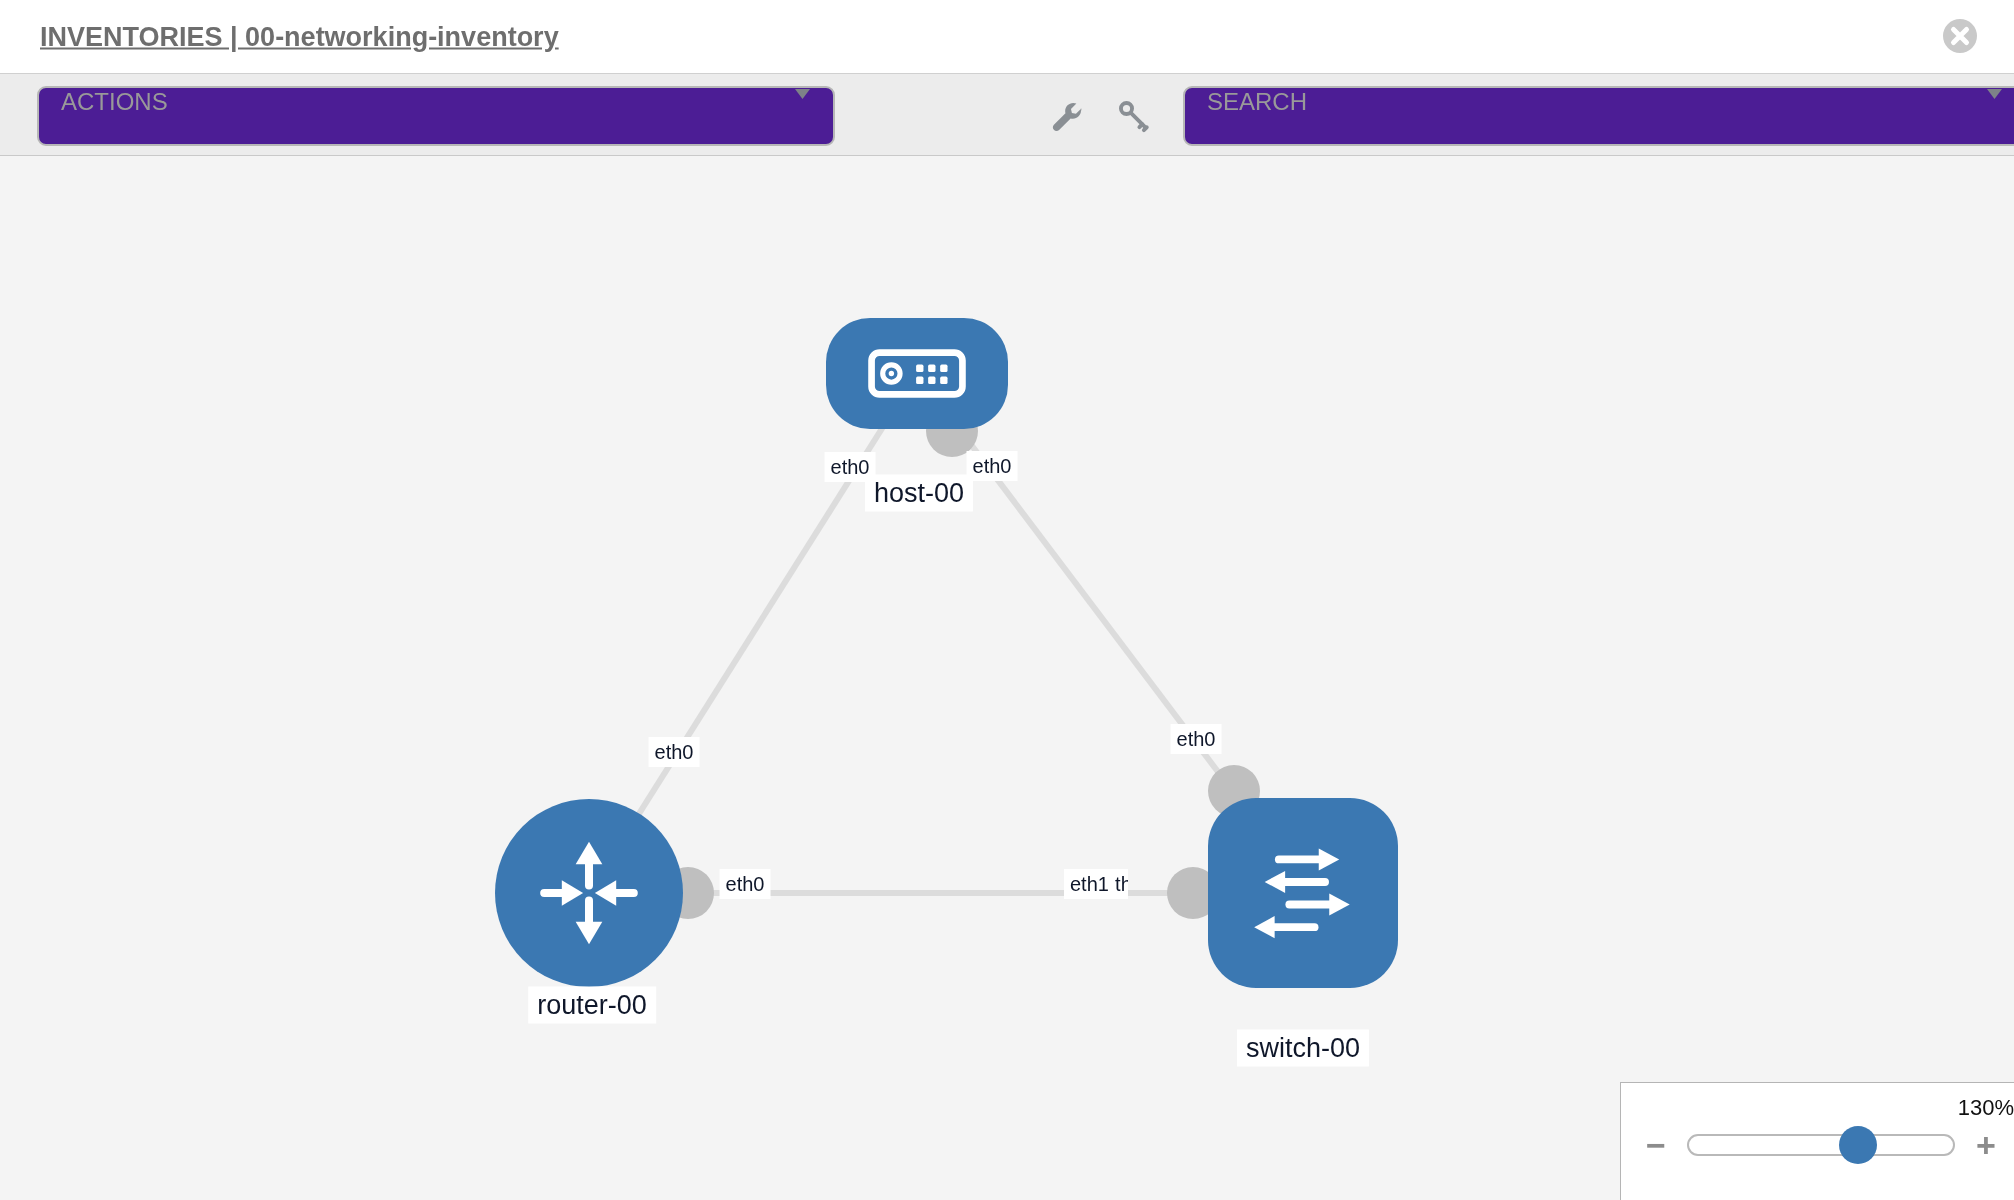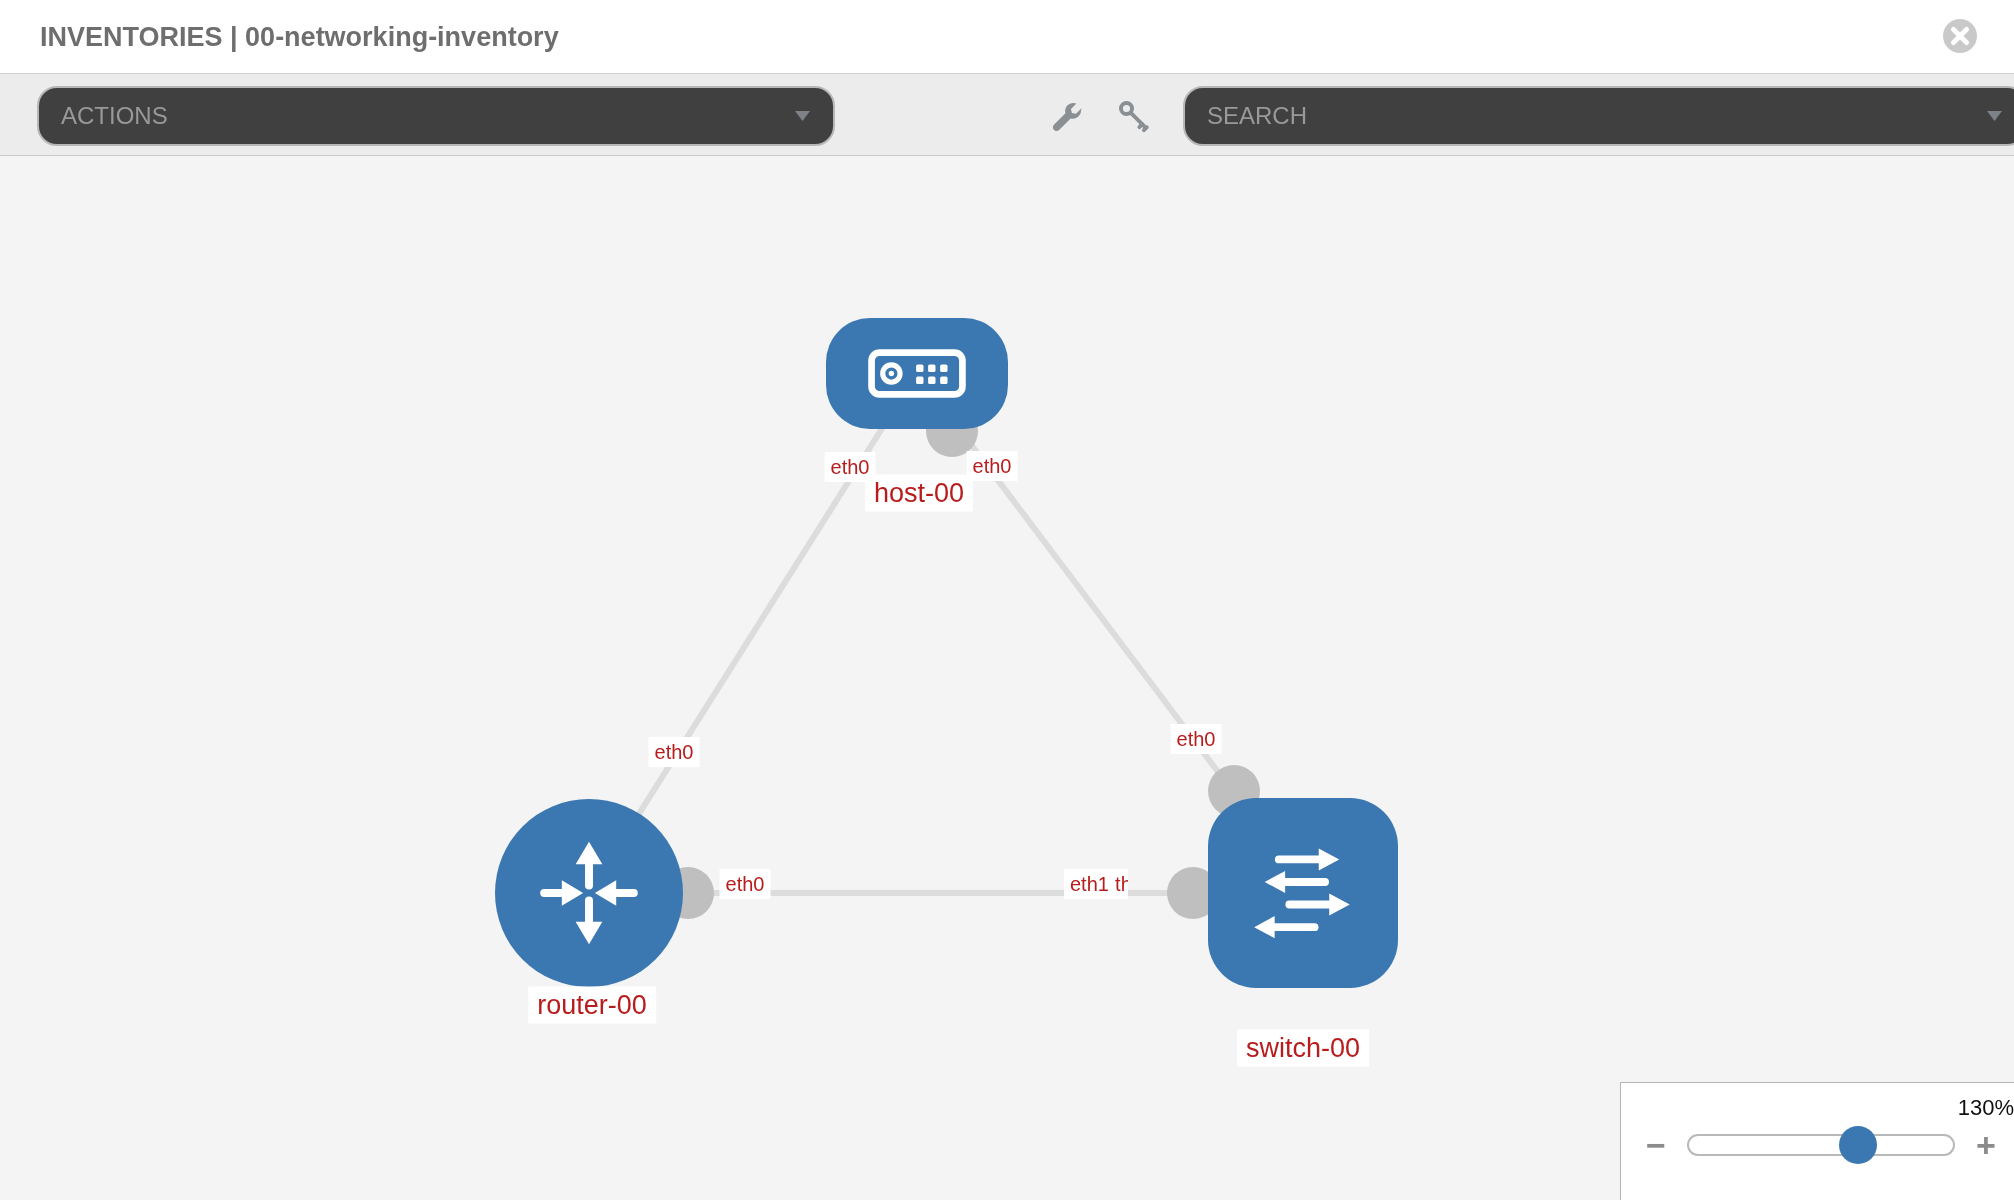--- a/index.html
+++ b/index.html
@@ -3,30 +3,30 @@
 <meta charset="utf-8">
 <style>
   * { margin:0; padding:0; box-sizing:border-box; }
   html,body { width:2014px; height:1200px; overflow:hidden; background:#fff;
               font-family:"Liberation Sans", sans-serif; }
 
   
   .header { position:relative; width:100%; height:74px; background:#fff;
             border-bottom:1px solid #d0d0d0; }
   .page-title { position:absolute; left:40px; top:50%; transform:translateY(-50%);
-                font-size:27px; font-weight:bold; color:#6e6e6e; }
+                font-size:27px; font-weight:bold; color:#6e6e6e;text-decoration:underline; }
   .close-btn { position:absolute; right:36px; top:18px; width:36px; height:36px;
                border:none; background:transparent; cursor:pointer; padding:0; }
 
   
   .toolbar { position:relative; width:100%; height:82px; background:#ececec;
              border-bottom:1px solid #c9c9c9; }
-  .dd { position:absolute; top:12px; height:60px; background:#404040;
-        border:2px solid #b7b7b7; border-radius:20px; display:flex;
-        align-items:center; justify-content:space-between; padding:0 22px;
+  .dd { position:absolute; top:12px; height:60px; background:#4c1d95;
+        border:2px solid #b7b7b7; border-radius:9px; display:flex;
+        justify-content:space-between; padding:0 22px;
         color:#999; font-size:24px; cursor:pointer; }
   .dd-actions { left:37px;  width:798px; }
   .dd-search  { left:1183px; width:844px; }
   .tool-btn { position:absolute; top:12px; width:56px; height:60px; border:none;
               background:transparent; cursor:pointer; display:flex;
               align-items:center; justify-content:center; }
   .tool-wrench { left:1038px; }
   .tool-key    { left:1106px; }
 
   
@@ -35,21 +35,21 @@
   .links-svg { position:absolute; left:0; top:0; }
   .port { position:absolute; width:52px; height:52px; border-radius:50%;
           background:#bfbfbf; transform:translate(-50%,-50%); }
   .node { position:absolute; background:#3b78b2; display:flex;
           align-items:center; justify-content:center; cursor:pointer; }
   .node-host   { left:826px;  top:162px; width:182px; height:111px; border-radius:44px; }
   .node-router { left:495px;  top:643px; width:188px; height:188px; border-radius:50%; }
   .node-switch { left:1208px; top:642px; width:190px; height:190px; border-radius:48px; }
 
   .chip { position:absolute; transform:translate(-50%,-50%); background:#fff;
-          color:#b91c1c; font-size:20px; line-height:1; padding:5px 6px;
+          color:#0f172a; font-size:20px; line-height:1; padding:5px 6px;
           white-space:nowrap; }
   .chip-name { font-size:27px; padding:5px 9px;margin-top:36px; }
   .chip-edge { transform:translate(0,-50%); }
   .chip-clip { width:30px; overflow:hidden; padding-right:0; }
 
   .c-host-name   { left:919px;  top:301px; }
   .c-host-ethl   { left:850px;  top:311px; }
   .c-host-ethr   { left:992px;  top:310px; }
   .c-router-up   { left:674px;  top:596px; }
   .c-switch-up   { left:1196px; top:583px; }

